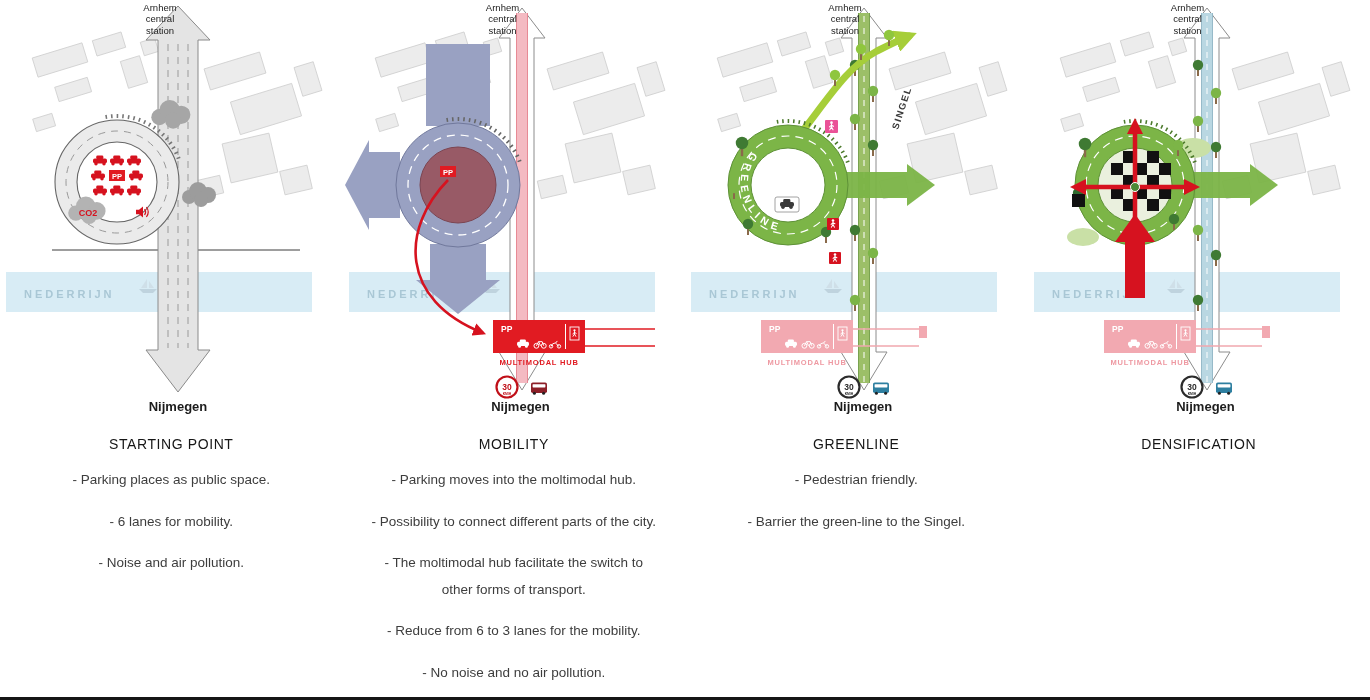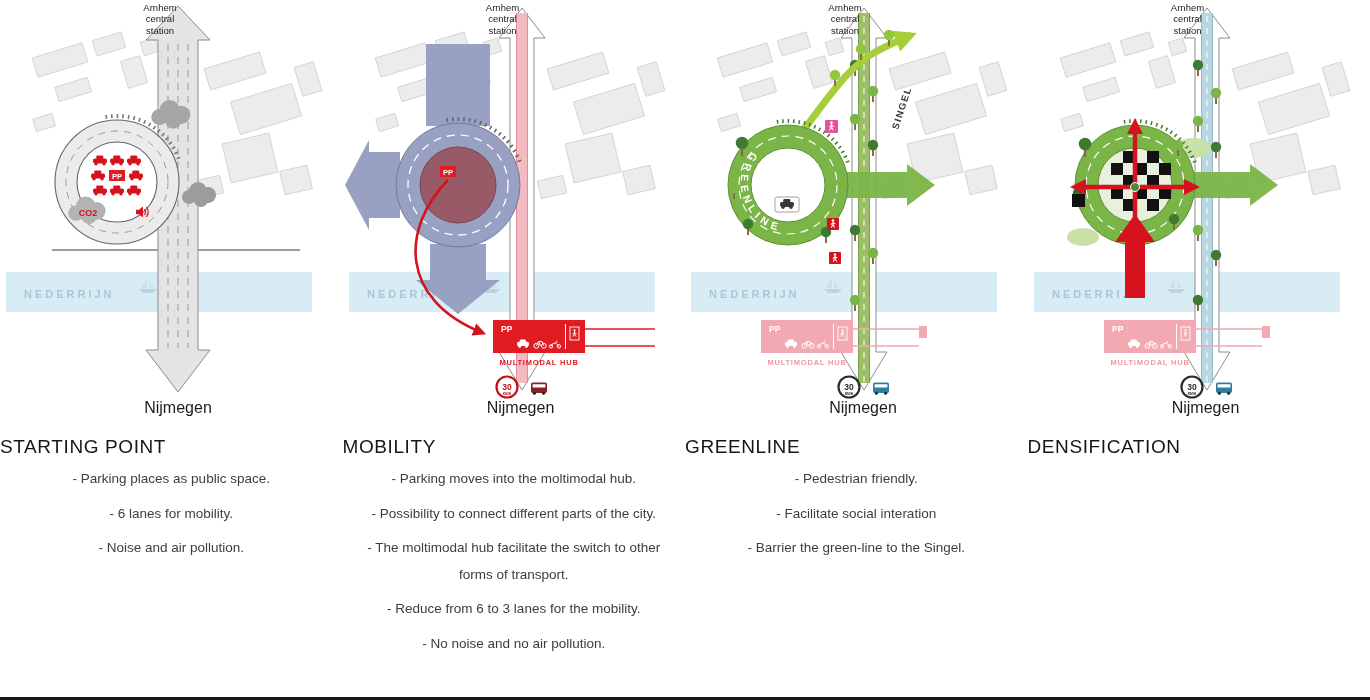--- a/index.html
+++ b/index.html
@@ -5,25 +5,25 @@
   html,body { margin:0; padding:0; background:#ffffff; }
   body { width:1370px; height:700px; overflow:hidden; font-family:"Liberation Sans", sans-serif; }
   .board { position:relative; display:flex; width:1370px; height:700px; }
   .panel { width:25%; position:relative; }
   .diagram { position:relative; width:342px; height:420px; }
   svg.art { position:absolute; left:0; top:0; }
   svg.defs { position:absolute; width:0; height:0; }
   .station-label { position:absolute; top:2px; left:80px; width:160px; text-align:center;
                    font-size:9.5px; line-height:1.2; color:#222; white-space:pre-line; }
   .city-label { position:absolute; top:399px; left:18px; width:320px; text-align:center;
-                font-size:16px; color:#1c1c1c; }
-  .title { margin:16px auto 3px auto; text-align:left; font-size:19px; font-weight:400;
+                font-size:13px; color:#1c1c1c;font-weight:bold; }
+  .title { margin:16px auto 3px auto; text-align:center; font-size:14px; font-weight:400;
            letter-spacing:0.6px; color:#161616; }
   .bullets { width:320px; margin:0 auto; }
-  .bullets p { margin:8px; text-align:center; font-size:13.5px; line-height:26.5px; color:#3d3d3d; }
+  .bullets p { margin:15px; text-align:center; font-size:13.5px; line-height:26.5px; color:#3d3d3d; }
   .footer-line { position:absolute; left:0; right:0; bottom:0; height:3px; background:#161616; }
   
   .river-text { font-size:11px; font-weight:bold; letter-spacing:3px; fill:#a9c7d5; }
   .pp-text { font-size:7.5px; font-weight:bold; fill:#fff; text-anchor:middle; }
   .co2-text { font-size:9px; font-weight:bold; fill:#d6121f; text-anchor:middle; }
   .hub-pp { font-size:8.5px; font-weight:bold; fill:#ffffff; }
   .hub-label { font-size:7.5px; font-weight:bold; letter-spacing:0.8px; text-anchor:middle; }
   .greenline-text { font-size:10.5px; font-weight:bold; letter-spacing:4.5px; fill:#ffffff; }
   .singel-text { font-size:9.5px; font-weight:bold; letter-spacing:1.5px; fill:#3a3a3a; }
   .speed-num { font-size:8.5px; font-weight:bold; text-anchor:middle; }
@@ -313,21 +313,20 @@
         <use href="#g-bus" transform="translate(196,388)" color="#2e7fa0"></use>
       </svg>
       <div class="station-label">Arnhem
 central
 station</div>
       <div class="city-label">Nijmegen</div>
     </div>
     <h2 class="title">GREENLINE</h2>
     <div class="bullets">
       <p>- Pedestrian friendly.</p>
-      <p>- Facilitate social interation</p>
       <p>- Barrier the green-line to the Singel.</p>
     </div>
   </section>
 
   <section class="panel">
     <div class="diagram">
       <svg class="art" width="342" height="420" viewBox="0 0 342 420">
         <use href="#g-city"></use>
         <rect x="6" y="272" width="306" height="40" fill="#d8ecf5"></rect>
         <text x="24" y="298" class="river-text">NEDERRIJN</text>

